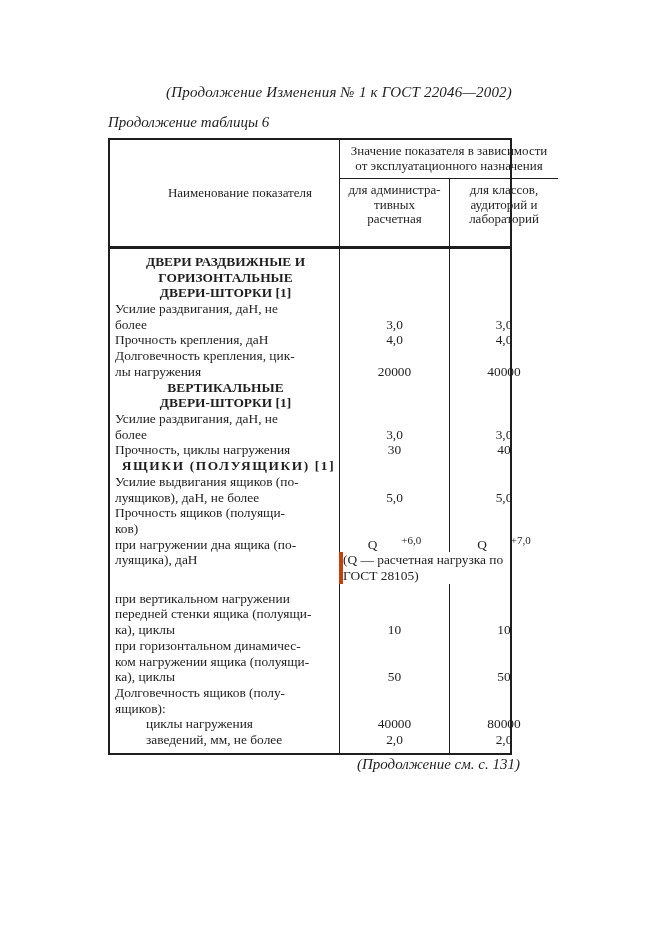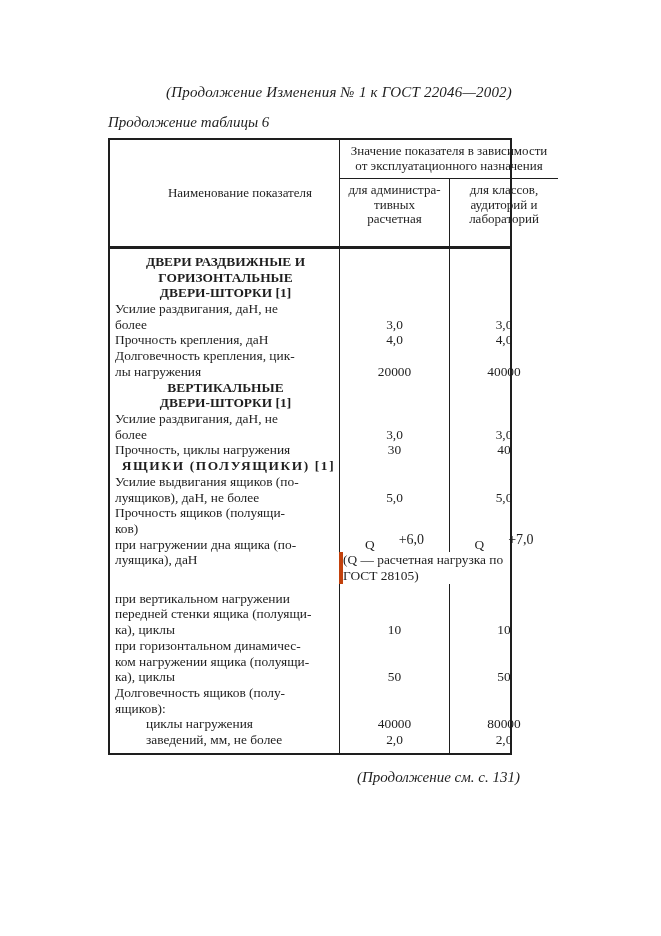--- a/index.html
+++ b/index.html
@@ -103,32 +103,31 @@
     text-align: center;
   }
   .row .span2 {
     grid-column: 2 / 4;
     border-left: 4px solid #c2410c;
     text-align: left;
   }
   .row.blank .c { height: 7px; line-height: 7px; }
   .row.pad .c   { height: 5px; line-height: 5px; }
   .row .val sup {
-    font-size: 14px;
+    font-size: 11px;
     line-height: 0;
     vertical-align: 5px;
     letter-spacing: 0;
     margin-left: 24px;
   }
   .footer-note {
     text-align: right;
     font-style: italic;
     font-size: 15px;
     line-height: 18px;
-    margin-top: 13px;
     margin-right: -8px;
     white-space: nowrap;
   }
 </style>
 </head>
 <body>
 
 <div class="sheet">
 
   <div class="amendment-note">(Продолжение Изменения № 1 к ГОСТ 22046—2002)</div>

